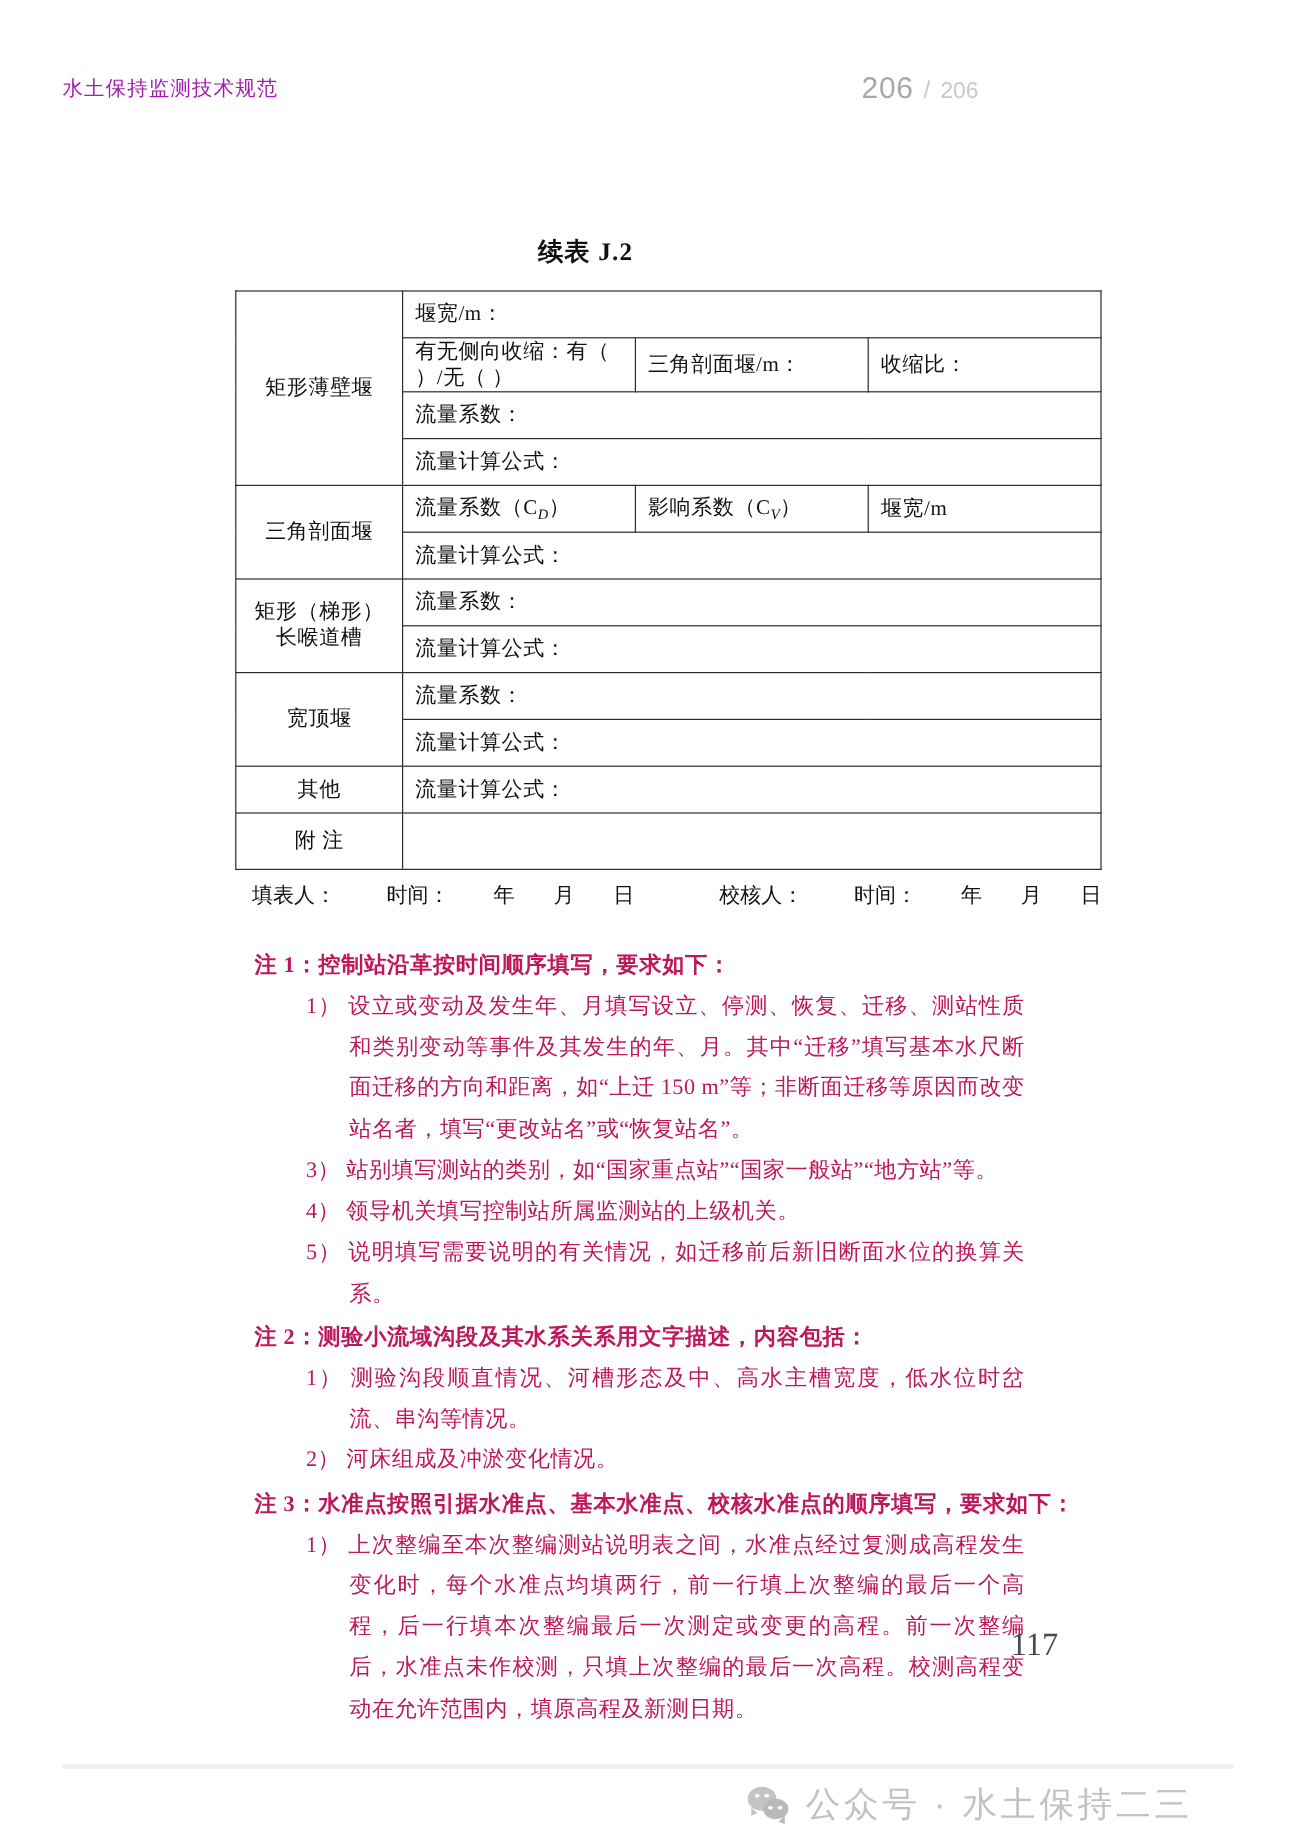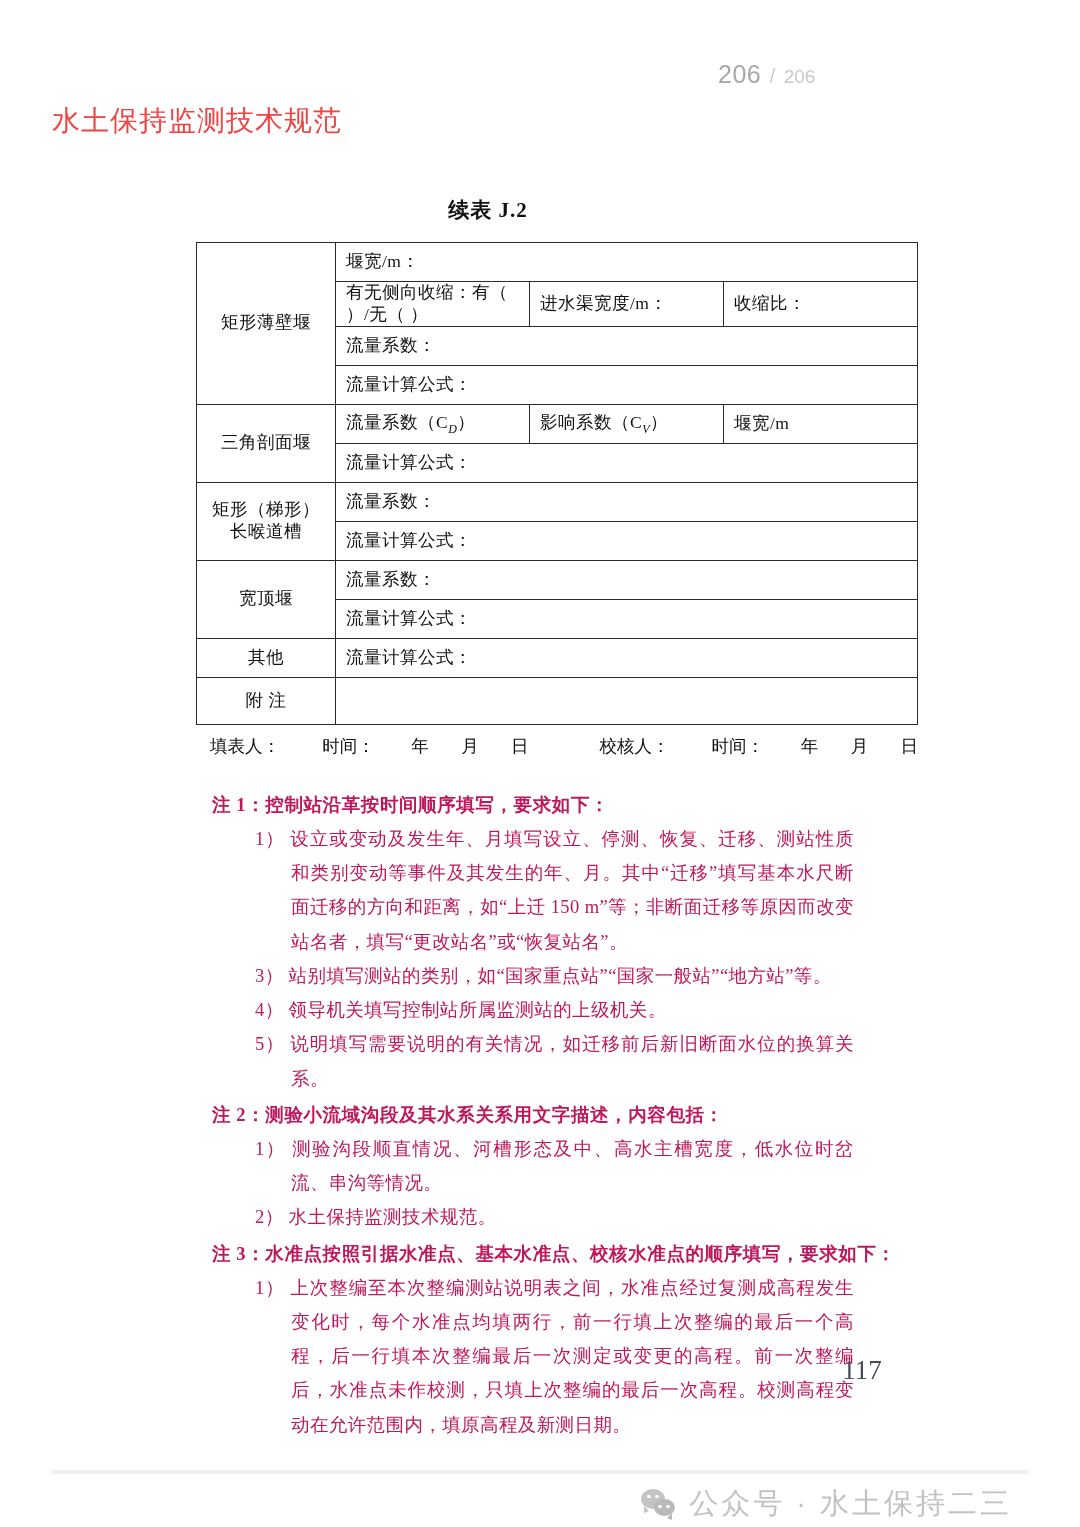--- a/index.html
+++ b/index.html
@@ -22,25 +22,24 @@
     top: 60px;
     left: 0;
     width: 1080px;
     height: 50px;
   }
   .header-title {
     position: absolute;
     left: 52px;
     top: 2px;
     font-family: "Liberation Sans", "DejaVu Sans", sans-serif;
-    font-size: 28px;
-    color: #ef4444;
+    font-size: 17px;
+    color: #a21caf;
     letter-spacing: 1px;
     white-space: nowrap;
-    margin-top: 40px;
   }
   .page-indicator {
     position: absolute;
     left: 718px;
     top: 0px;
     font-family: "Liberation Sans", "DejaVu Sans", sans-serif;
     white-space: nowrap;
   }
   .page-indicator .cur {
     font-size: 25px;
@@ -190,21 +189,21 @@
   }
   .footer {
     position: absolute;
     left: 0;
     top: 1480px;
     width: 1080px;
     height: 47px;
     display: flex;
     align-items: center;
     justify-content: flex-end;
-    padding-right: 68px;
+    padding-right: 86px;
     box-sizing: border-box;
   }
   .wechat-icon {
     width: 36px;
     height: 30px;
     position: relative;
     margin-right: 12px;
     flex: 0 0 auto;
   }
   .wechat-icon .b1 {
@@ -276,21 +275,21 @@
   <div class="form-wrap">
     <table class="form">
       <tbody>
 
         <tr>
           <td class="rowhead" rowspan="4">矩形薄壁堰</td>
           <td class="cell" colspan="3">堰宽/m：</td>
         </tr>
         <tr>
           <td class="cell" style="width:300px">有无侧向收缩：有（  ）/无（  ）</td>
-          <td class="cell" style="width:175px">进水渠宽度/m：</td>
+          <td class="cell" style="width:175px">三角剖面堰/m：</td>
           <td class="cell">收缩比：</td>
         </tr>
         <tr>
           <td class="cell" colspan="3">流量系数：</td>
         </tr>
         <tr>
           <td class="cell" colspan="3">流量计算公式：</td>
         </tr>
 
         <tr>
@@ -362,21 +361,21 @@
         <li><span class="marker">5）</span> <span>说明填写需要说明的有关情况，如迁移前后新旧断面水位的换算关系。</span></li>
       </ol>
     </div>
 
     <div class="note-block">
       <div class="note-head">
         <span class="lbl">注 2：</span><span class="txt">测验小流域沟段及其水系关系用文字描述，内容包括：</span>
       </div>
       <ol class="sub-list">
         <li><span class="marker">1）</span> <span>测验沟段顺直情况、河槽形态及中、高水主槽宽度，低水位时岔流、串沟等情况。</span></li>
-        <li><span class="marker">2）</span> <span>水土保持监测技术规范。</span></li>
+        <li><span class="marker">2）</span> <span>河床组成及冲淤变化情况。</span></li>
       </ol>
     </div>
 
     <div class="note-block">
       <div class="note-head">
         <span class="lbl">注 3：</span><span class="txt">水准点按照引据水准点、基本水准点、校核水准点的顺序填写，要求如下：</span>
       </div>
       <ol class="sub-list">
         <li><span class="marker">1）</span> <span>上次整编至本次整编测站说明表之间，水准点经过复测成高程发生变化时，每个水准点均填两行，前一行填上次整编的最后一个高程，后一行填本次整编最后一次测定或变更的高程。前一次整编后，水准点未作校测，只填上次整编的最后一次高程。校测高程变动在允许范围内，填原高程及新测日期。</span></li>
       </ol>

